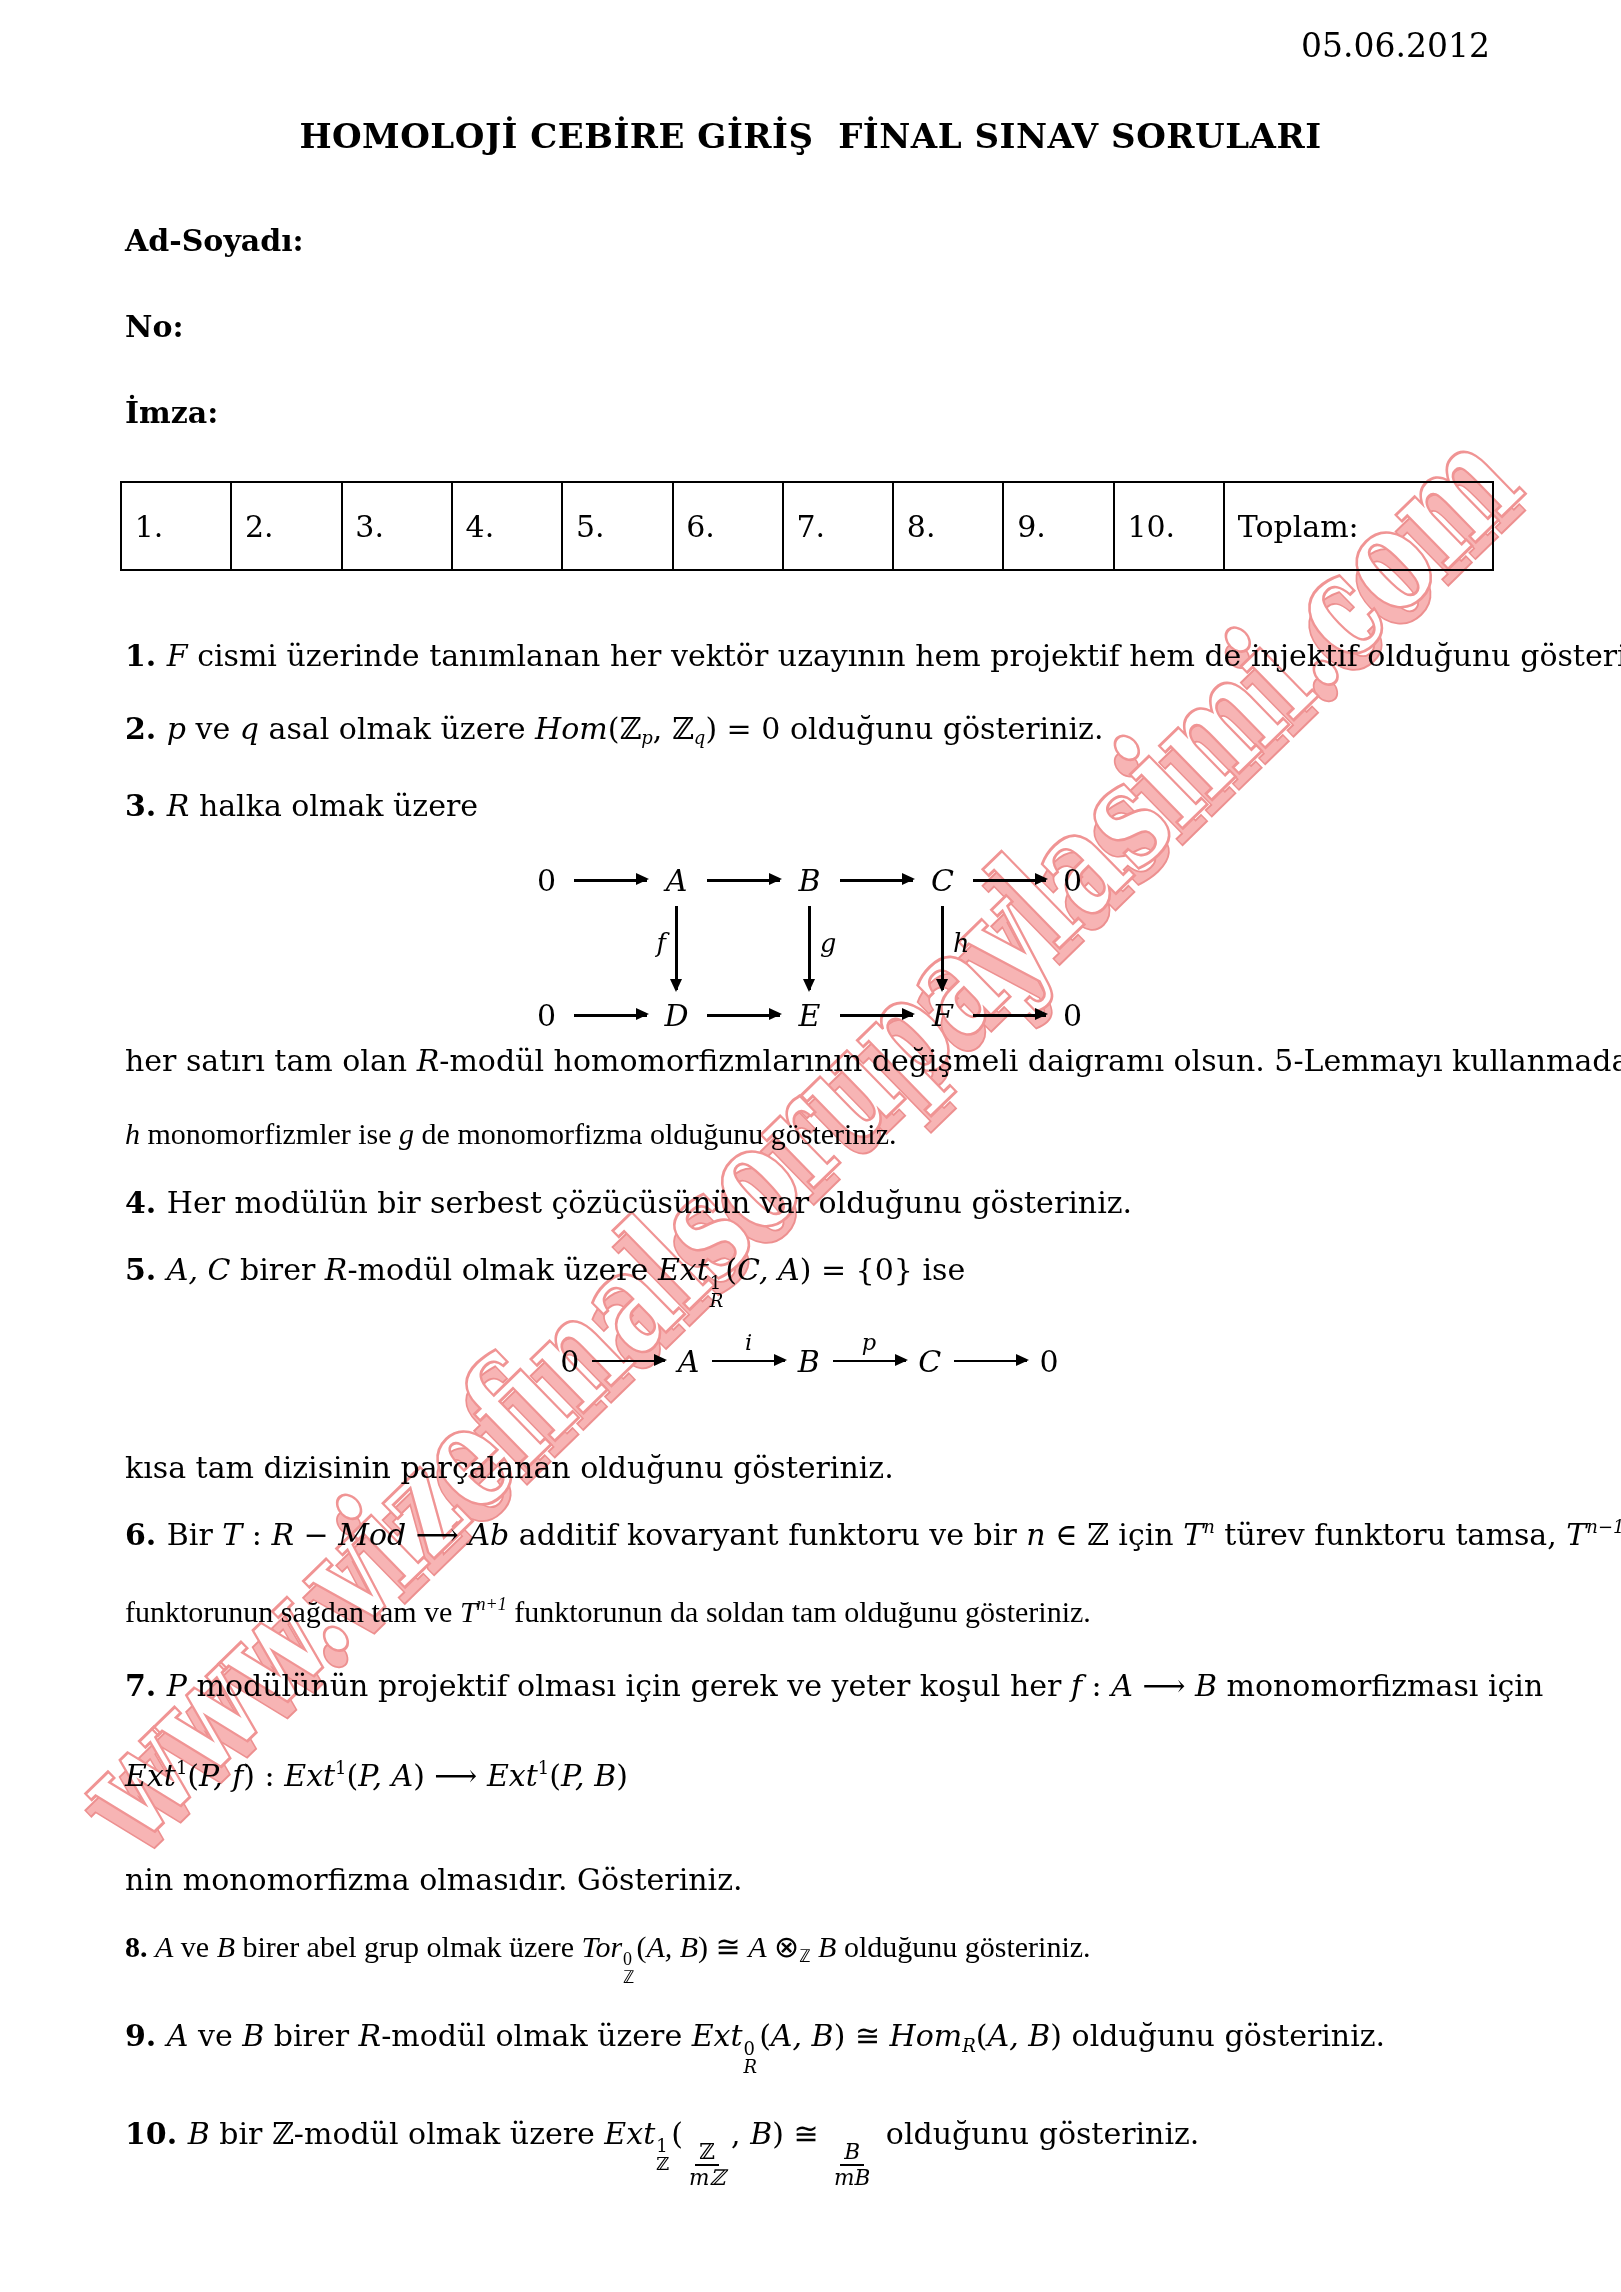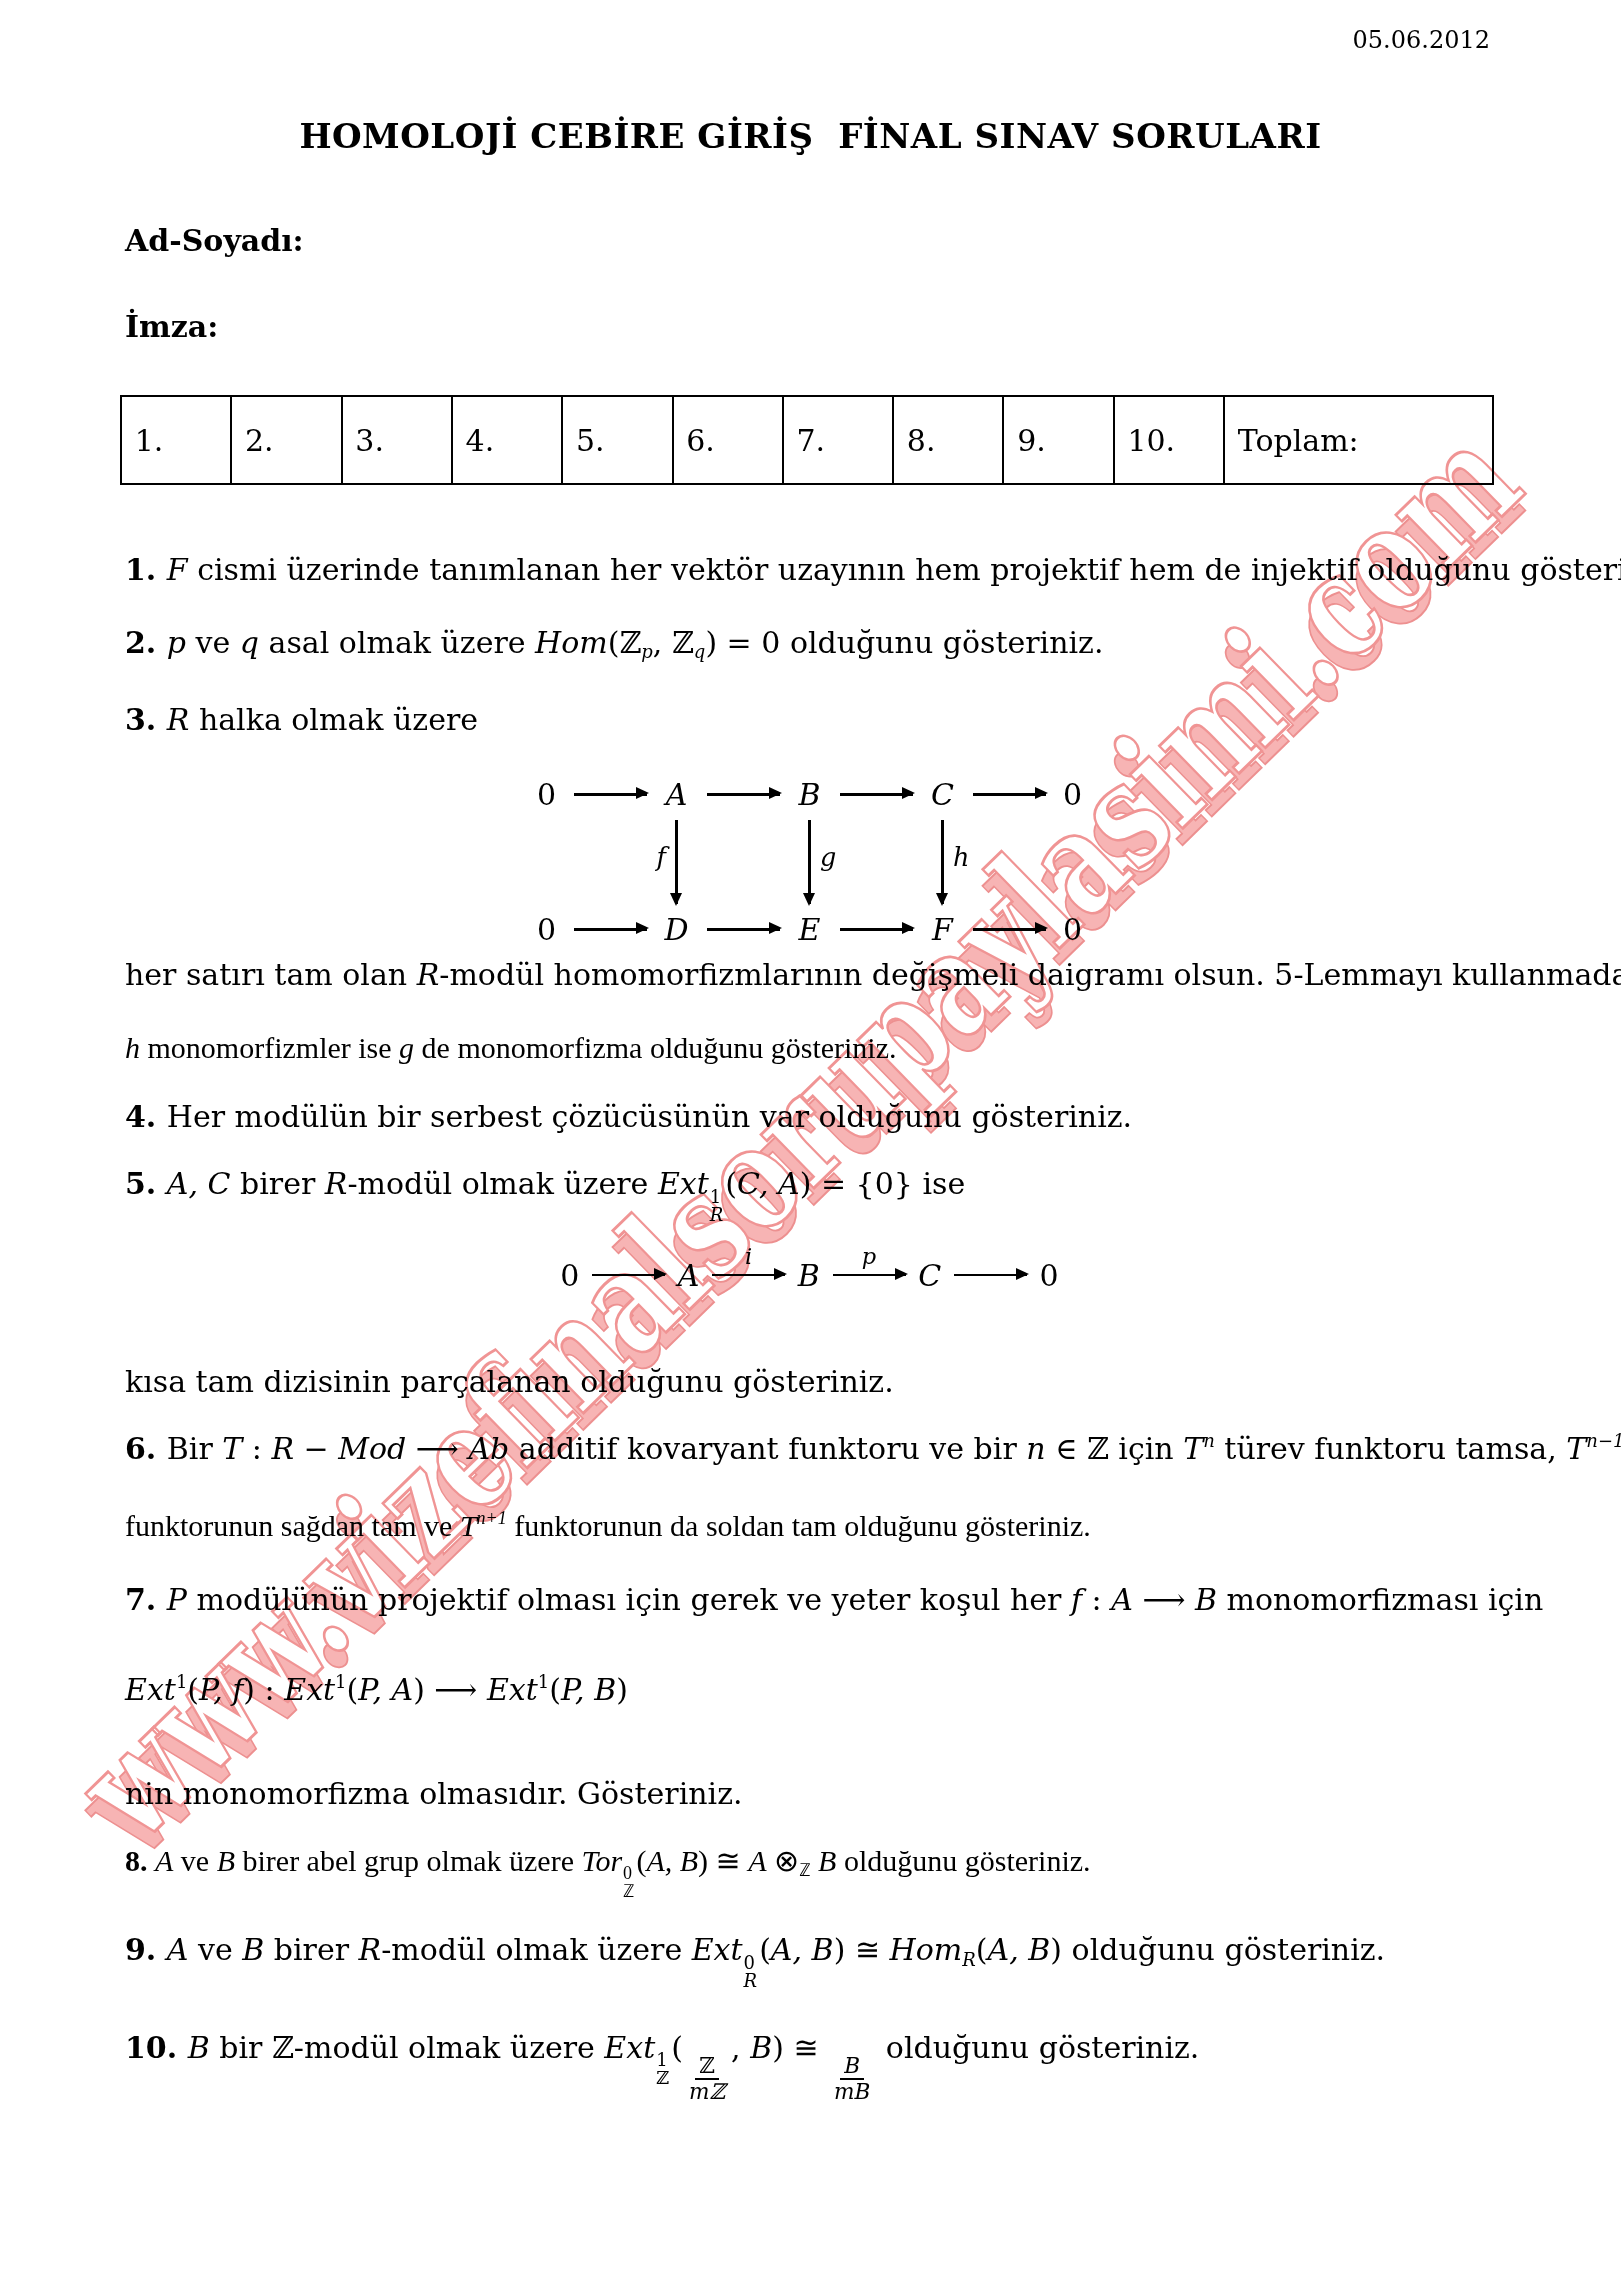--- a/index.html
+++ b/index.html
@@ -8,21 +8,21 @@
     width:1621px;height:2293px;
     margin:0 auto;
     background:#ffffff;
     font-family:"DejaVu Serif","Liberation Serif",serif;
     color:#000;
     overflow:hidden;
   }
   .wm{position:absolute;left:0;top:0;z-index:0;pointer-events:none;}
   .layer{position:relative;z-index:1;}
 
-  .date{position:absolute;top:25.5px;right:131px;font-size:24px;}
+  .date{position:absolute;top:25.5px;right:131px;font-size:33px;}
   .title{text-align:center;padding-top:116px;font-size:34px;font-weight:bold;letter-spacing:0.5px;}
 
   .head-fields{margin:67px 0 0 125px;}
   .field{font-weight:bold;font-size:30px;margin-bottom:51px;}
 
   .score-table{
     margin:13.7px 127px 0 120px;
     height:90px;
     border:2.9px solid #000;
     display:grid;
@@ -94,20 +94,21 @@
   </svg>
 
   <div class="layer">
 
     <div class="date">05.06.2012</div>
 
     <div class="title">HOMOLOJİ CEBİRE GİRİŞ&nbsp; FİNAL SINAV SORULARI</div>
 
     <div class="head-fields">
       <div class="field">Ad-Soyadı:</div>
+      <div class="field">No:</div>
       <div class="field">İmza:</div>
     </div>
 
     <div class="score-table">
       <div class="score-cell">1.</div>
       <div class="score-cell">2.</div>
       <div class="score-cell">3.</div>
       <div class="score-cell">4.</div>
       <div class="score-cell">5.</div>
       <div class="score-cell">6.</div>

